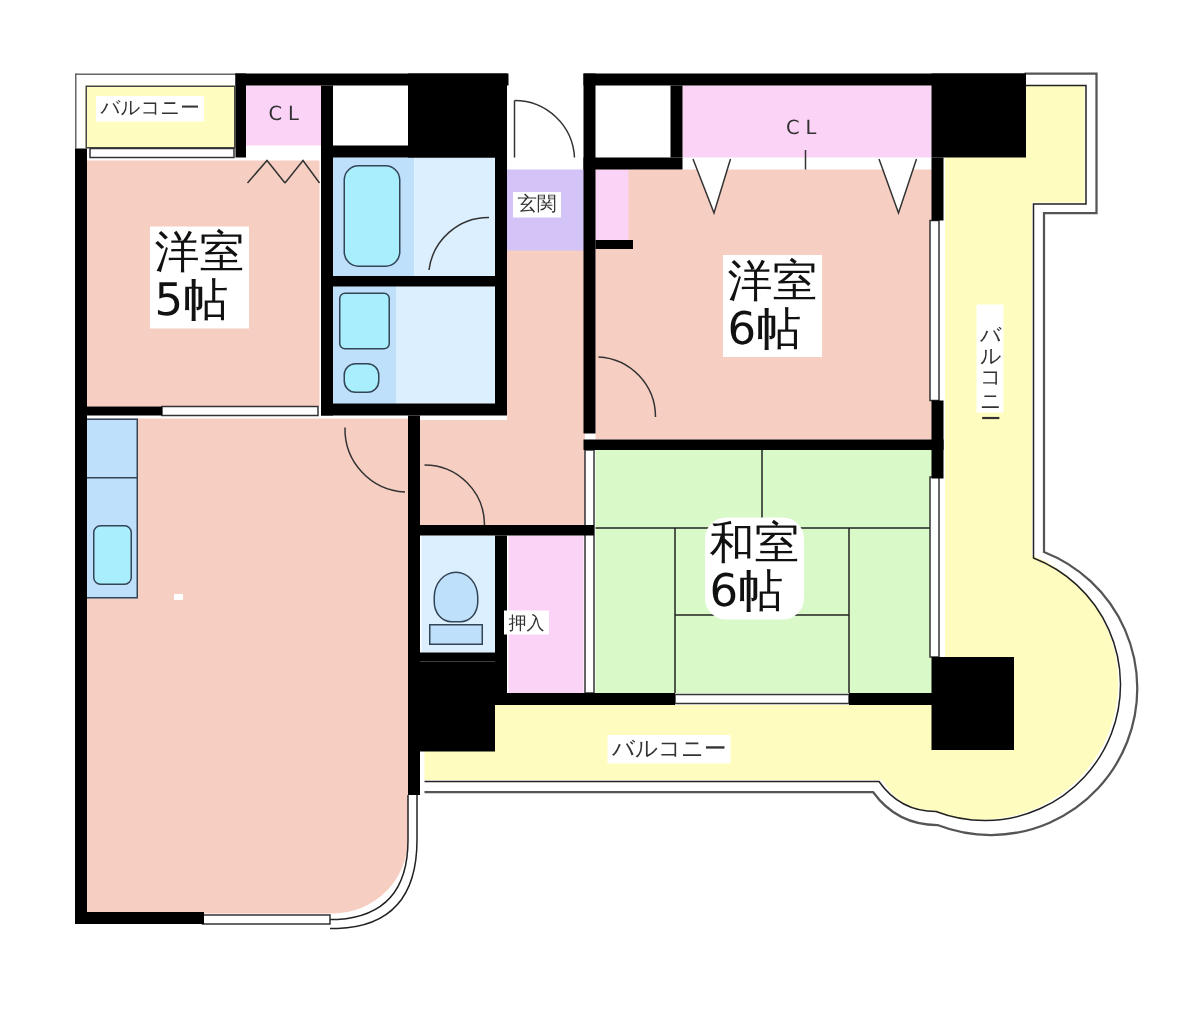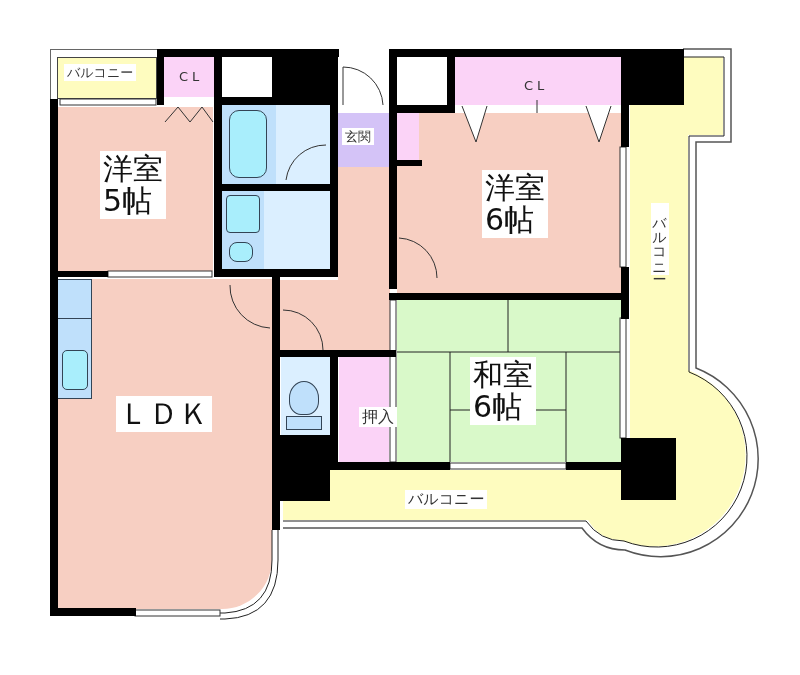--- a/index.html
+++ b/index.html
@@ -138,31 +138,30 @@
   <div class="wall" style="left:397px;top:160px;width:25px;height:6px;"></div>
   <div class="wall" style="left:389px;top:293px;width:240px;height:7px;"></div>
   <div class="wall" style="left:621px;top:267px;width:8px;height:52px;"></div>
   <div class="wall" style="left:621px;top:438px;width:55px;height:62px;"></div>
 </div>
 
 <div class="lbl small" style="left:64px;top:64px;">バルコニー</div>
 <div class="lbl small" style="left:176px;top:68px;letter-spacing:4px;background:transparent;">CL</div>
 <div class="lbl small" style="left:521px;top:77px;letter-spacing:4px;background:transparent;">CL</div>
 <div class="lbl small" style="left:342px;top:128px;text-align:right;">玄関</div>
-<div class="lbl small" style="left:359px;top:407px;font-size:16px;">押入</div>
+<div class="lbl small" style="left:336px;top:407px;font-size:12px;">押入</div>
 <div class="lbl small" style="left:405px;top:490px;font-size:15px;">バルコニー</div>
 <div class="lbl vert" style="left:651px;top:203px;">バルコニー</div>
 
 <div class="lbl big" style="left:100px;top:151px;">
   <div>洋室</div>
   <div>5帖</div>
 </div>
 <div class="lbl big" style="left:482px;top:170px;">
   <div>洋室</div>
   <div>6帖</div>
 </div>
-<div class="lbl big" style="left:470px;top:357px;">
+<div class="lbl big" style="left:470px;top:345px;border-radius:14px;">
   <div>和室</div>
   <div>6帖</div>
 </div>
 <div class="lbl big" style="left:116px;top:396px;">
-  <div>ＬＤＫ</div>
 </div>
 
 </body></html>

